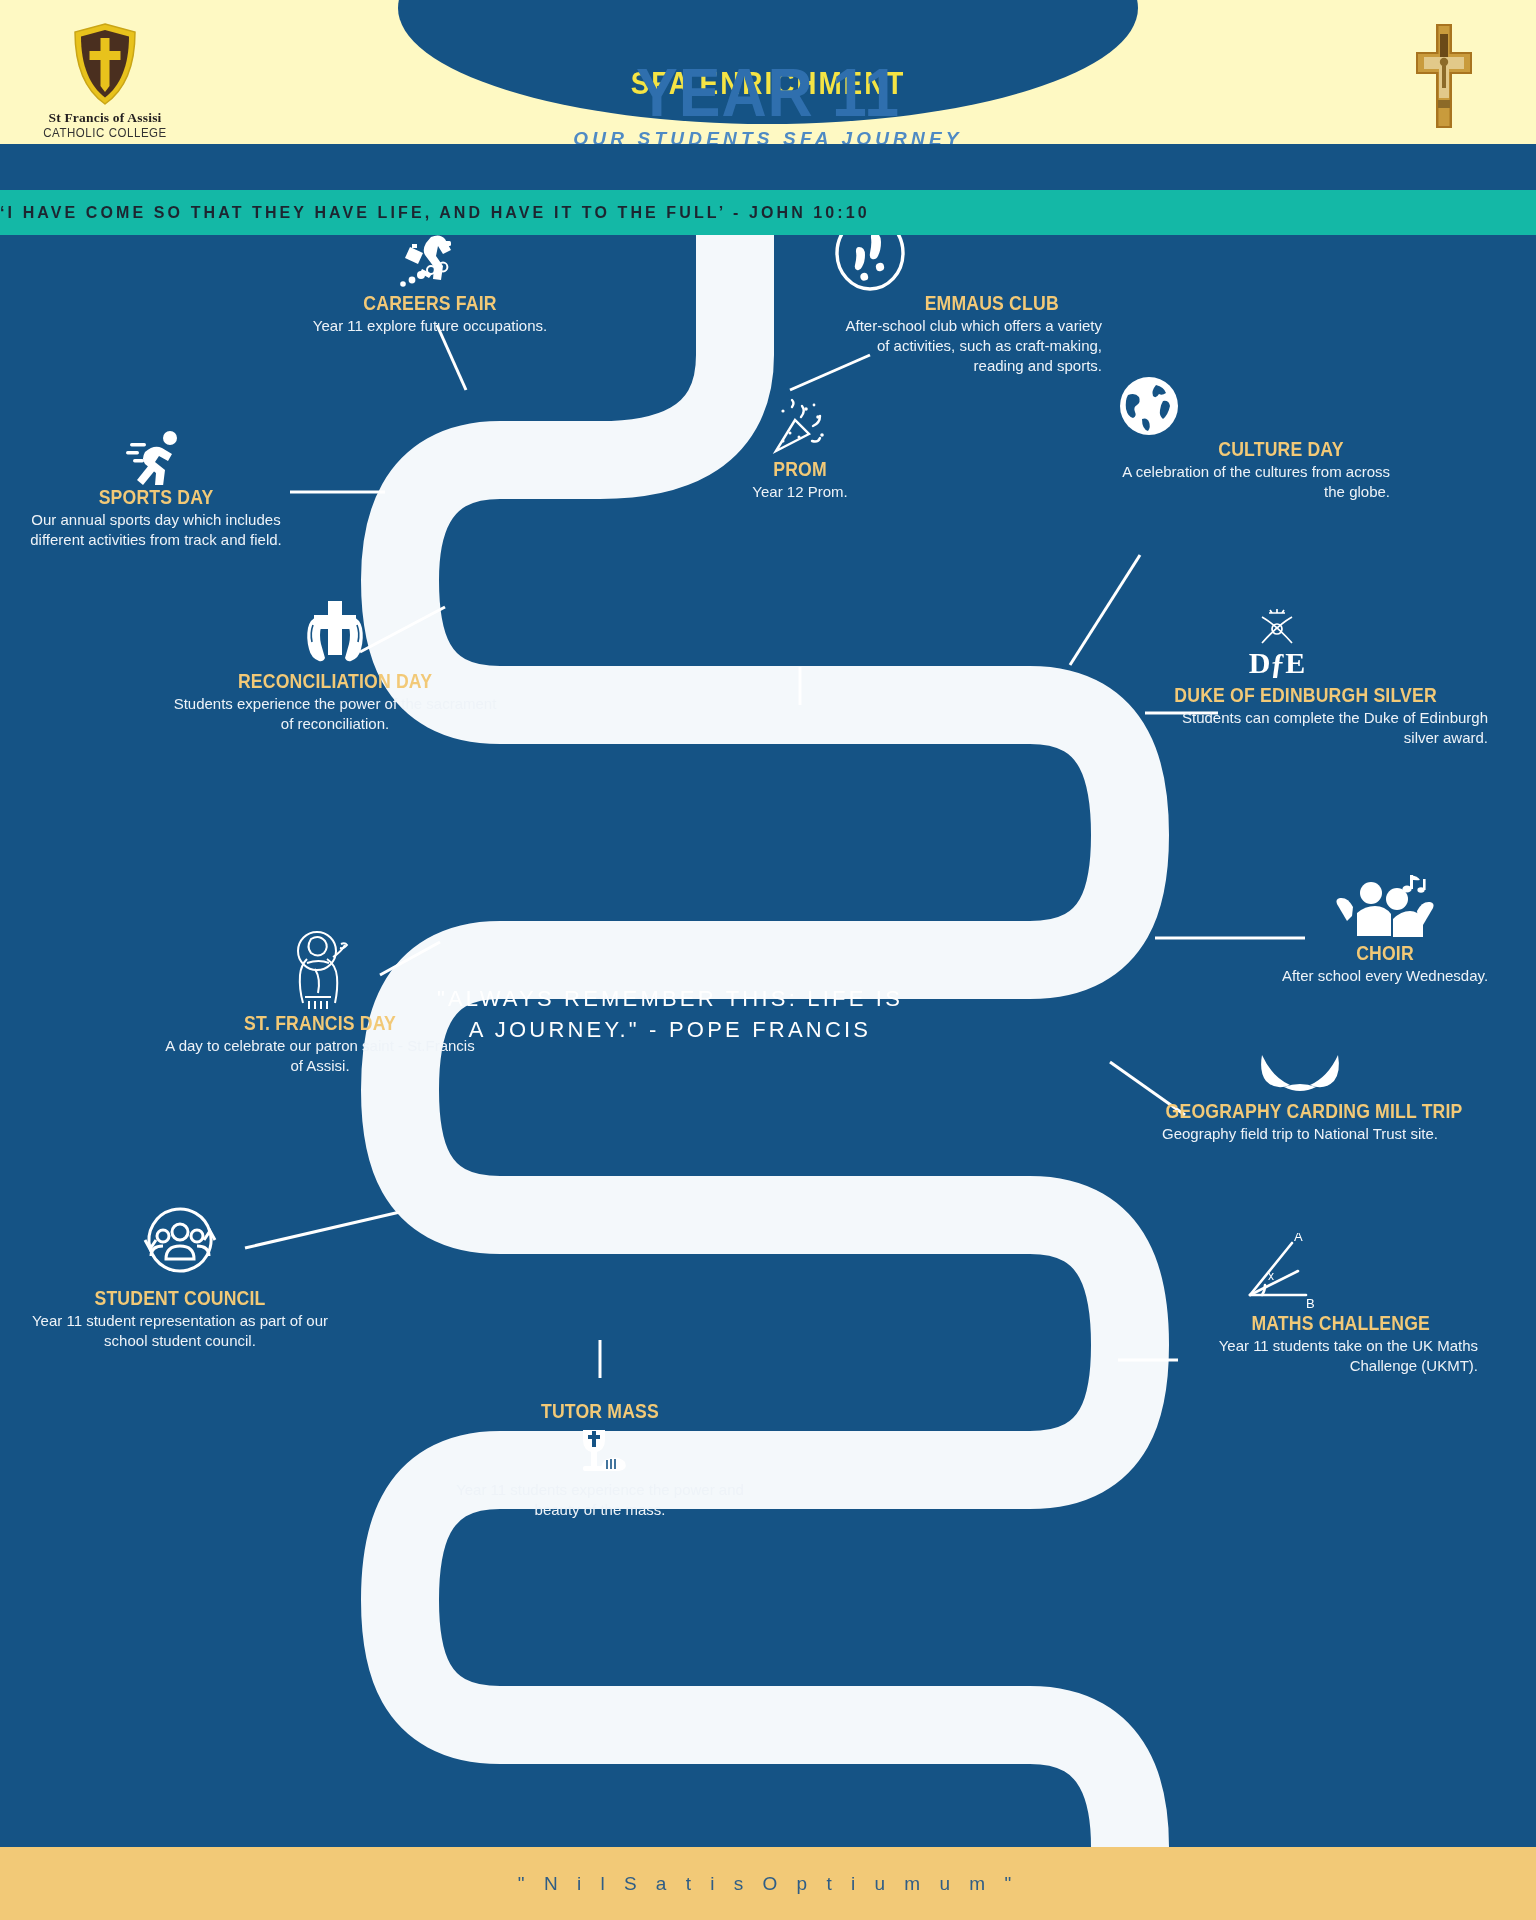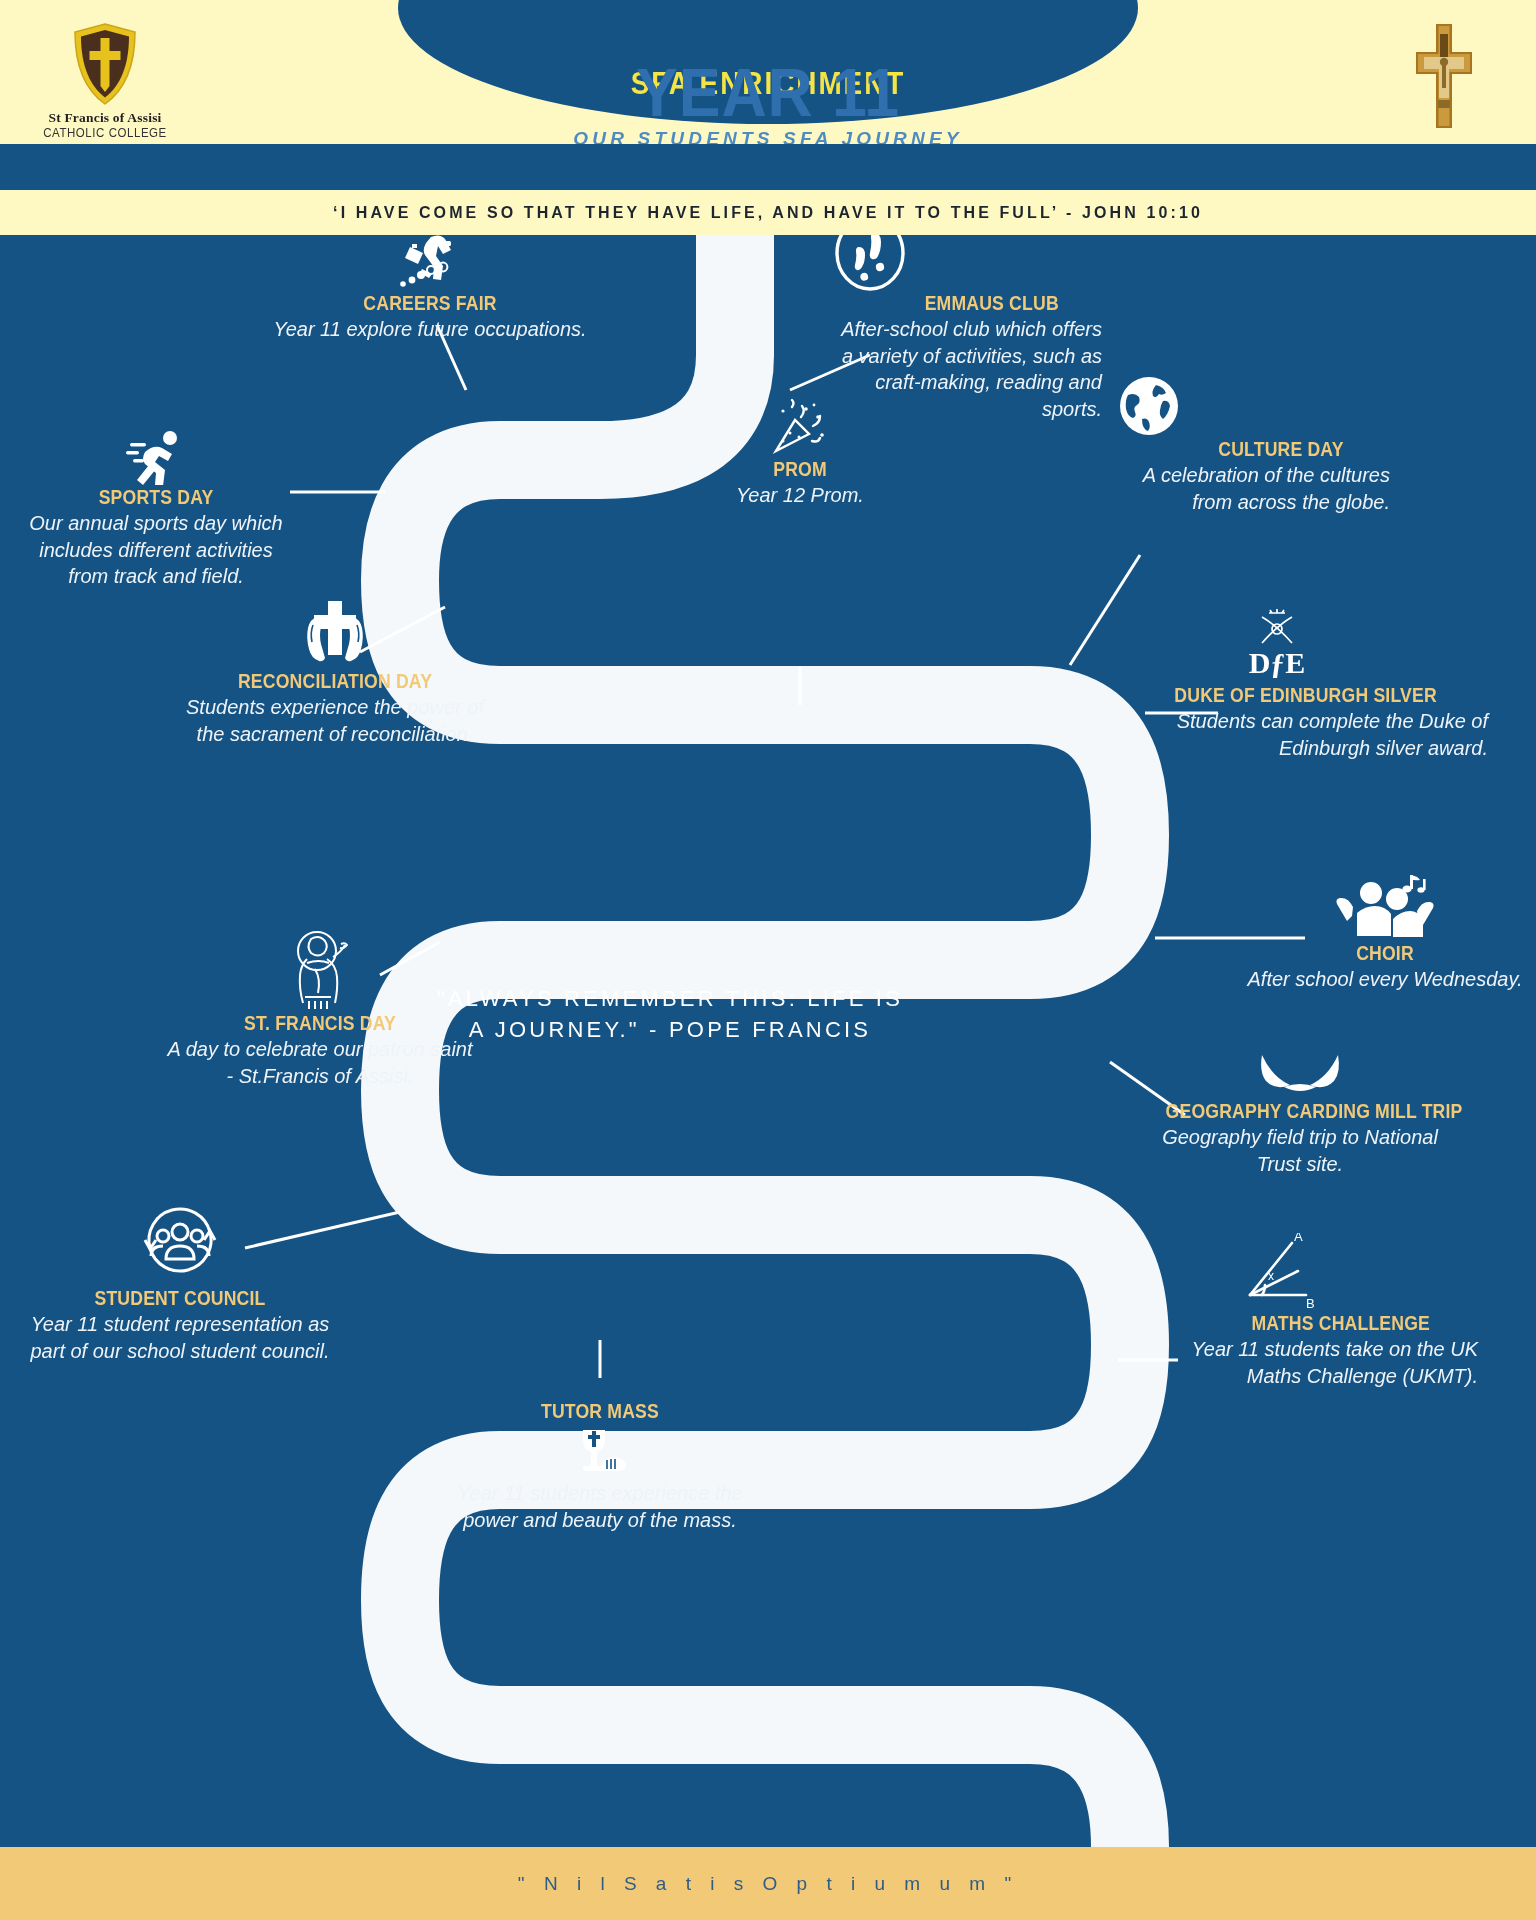--- a/index.html
+++ b/index.html
@@ -103,24 +103,23 @@
     font-weight: 700;
     letter-spacing: 4.2px;
     font-family: "Liberation Sans Narrow","Liberation Sans", sans-serif;
     font-style: italic;
   }
   .scripture-bar {
     position: absolute;
     left: 0; top: 190px;
     width: 1536px;
     height: 45px;
-    background: #fef9c3;
+    background: #14b8a6;
     display: flex;
     align-items: center;
-    justify-content: center;
   }
   .scripture-text {
     color: #1d2530;
     font-size: 16px;
     font-weight: 700;
     letter-spacing: 3.1px;
     font-family: "Liberation Sans Narrow","Liberation Sans", sans-serif;
   }
 
   
@@ -162,25 +161,24 @@
     font-weight: 700;
     font-size: 21px;
     letter-spacing: 0.2px;
     font-family: "Liberation Sans Narrow","Liberation Sans", sans-serif;
     transform: scaleX(0.84);
     white-space: nowrap;
     line-height: 1.1;
   }
   .node .desc {
     color: #eef3f8;
-    font-size: 20px;
+    font-size: 15px;
     line-height: 1.33;
     font-family: "Liberation Sans", sans-serif;
     margin-top: 2px;
-    font-style: italic;
   }
   .t-center { text-align: center; }
   .t-left   { text-align: right; }
   .t-center .title { transform-origin: center; }
   .t-left   .title { transform-origin: left; }
 
   .footer-bar {
     position: absolute;
     left: 0; top: 1847px;
     width: 1536px;

